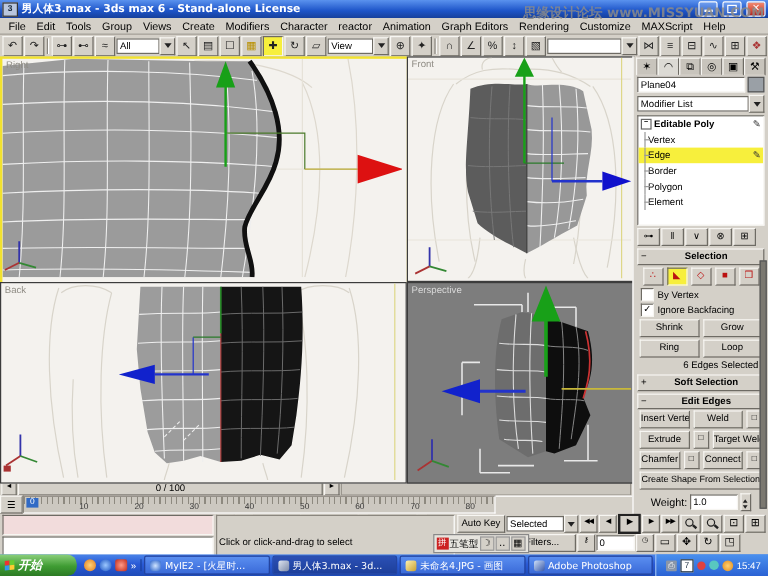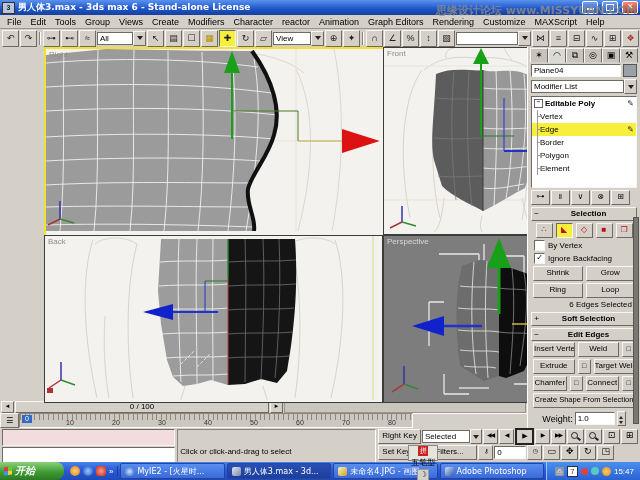--- a/index.html
+++ b/index.html
@@ -35,21 +35,21 @@
   .tbtn.on{background:var(--subobject_highlight);border-color:#6e6b64 #f7f6f2 #f7f6f2 #6e6b64;}
   .tsep{width:0;height:13px;border-left:1px solid #8a867e;border-right:1px solid #fff;margin:0 1px;flex:0 0 auto;}
   .tdrop{height:13px;display:flex;align-items:center;flex:0 0 auto;}
   .tdrop .val{display:block;height:11px;line-height:11px;padding:0 2px;background:#fff;
     border:1px solid;border-color:#6e6b64 #6e6b64 #6e6b64 #6e6b64;font-size:8px;overflow:hidden;white-space:nowrap;}
   .darr{width:11px;height:13px;display:flex;align-items:center;justify-content:center;}
   .darr i{width:0;height:0;border:3px solid transparent;border-top:4px solid #222;margin-top:3px;}
   
   .main{display:flex;height:381px;}
   .left-col{width:527px;display:flex;flex-direction:column;}
-  .viewgrid{position:relative;width:527px;height:372px;background:#6f6d68;margin-left:44px;}
+  .viewgrid{position:relative;width:527px;height:372px;background:#6f6d68;}
   .vp{position:absolute;overflow:hidden;background:#f4f2ee;}
   .vp.active{border:2px solid var(--active_viewport_border);}
   .vp.inactive{border:1px solid #3c3c3c;}
   .vp-label{position:absolute;top:1px;left:3px;font-size:8px;color:#8f8c84;z-index:5;}
   .vp-label.lt{color:#d8d8d8;}
   .vp svg{display:block;}
   
   .timeslider{height:12px;display:flex;align-items:center;background:#d4d0c8;padding:0 1px;gap:1px;}
   .ts-arrow{width:11px;height:10px;font-size:6px;line-height:9px;text-align:center;}
   .ts-handle{width:252px;height:10px;text-align:center;font-size:8px;line-height:9px;}
@@ -74,21 +74,21 @@
   .coordfield{width:38px;height:11px;font-size:8px;line-height:11px;padding:0 1px;overflow:hidden;white-space:nowrap;}
   .spin{width:7px;height:13px;display:flex;flex-direction:column;flex:0 0 auto;}
   .spin i{flex:1;display:block;position:relative;}
   .spin i::after{content:"";position:absolute;left:1px;top:2px;border:2px solid transparent;}
   .spin .up::after{border-bottom:3px solid #222;}
   .spin .dn::after{border-top:3px solid #222;}
   .promptrow{height:14px;display:flex;align-items:center;position:relative;}
   .prompt{flex:1;height:12px;font-size:8px;line-height:12px;padding:16px 2px;background:#d4d0c8;
     border:1px solid;border-color:#8a867e #fff #fff #8a867e;overflow:hidden;white-space:nowrap;}
   .imebar{position:absolute;right:-62px;top:0;height:14px;display:flex;align-items:center;gap:1px;
-    background:#e6e4de;border:1px solid #888;padding:0 2px;z-index:20;flex-direction:column;}
+    background:#e6e4de;border:1px solid #888;padding:0 2px;z-index:20;}
   .ime-logo{width:10px;height:10px;background:#c22;color:#fff;font-size:7px;line-height:10px;text-align:center;}
   .ime-txt{font-size:8px;white-space:nowrap;font-family:"DejaVu Sans",sans-serif;}
   .ime-ic{width:10px;height:10px;font-size:8px;line-height:10px;text-align:center;background:#d4d0c8;border:1px solid #999;}
   .sa-c{flex:1;display:flex;flex-direction:column;gap:1px;}
   .keysrow{height:15px;display:flex;align-items:center;gap:1px;}
   .kbtn{height:13px;font-size:8px;line-height:11px;padding:0 3px;white-space:nowrap;flex:0 0 auto;}
   .seldrop{width:60px;}
   .pbtn{width:13px;height:13px;font-size:6px;line-height:11px;text-align:center;letter-spacing:-1px;flex:0 0 auto;}
   .pbtn.play{width:15px;border:2px solid #222;font-size:7px;}
   .navbtn{width:15px;height:13px;font-size:9px;line-height:11px;text-align:center;flex:0 0 auto;}
@@ -634,21 +634,21 @@
           <span class="ime-logo">拼</span>
           <span class="ime-txt">五笔型</span>
           <span class="ime-ic">☽</span>
           <span class="ime-ic">‥</span>
           <span class="ime-ic">▦</span>
         </span>
       </div>
     </div>
     <div class="sa-c">
       <div class="keysrow">
-        <span class="kbtn out">Right Key</span>
+        <span class="kbtn out">Auto Key</span>
         <span class="tdrop seldrop">
           <span class="val" style="width:44px">Selected</span>
           <span class="darr out">
               <i></i>
             </span>
         </span>
         <span class="pbtn out">◀◀</span>
         <span class="pbtn out">◀</span>
         <span class="pbtn out play">▶</span>
         <span class="pbtn out">▶</span>

